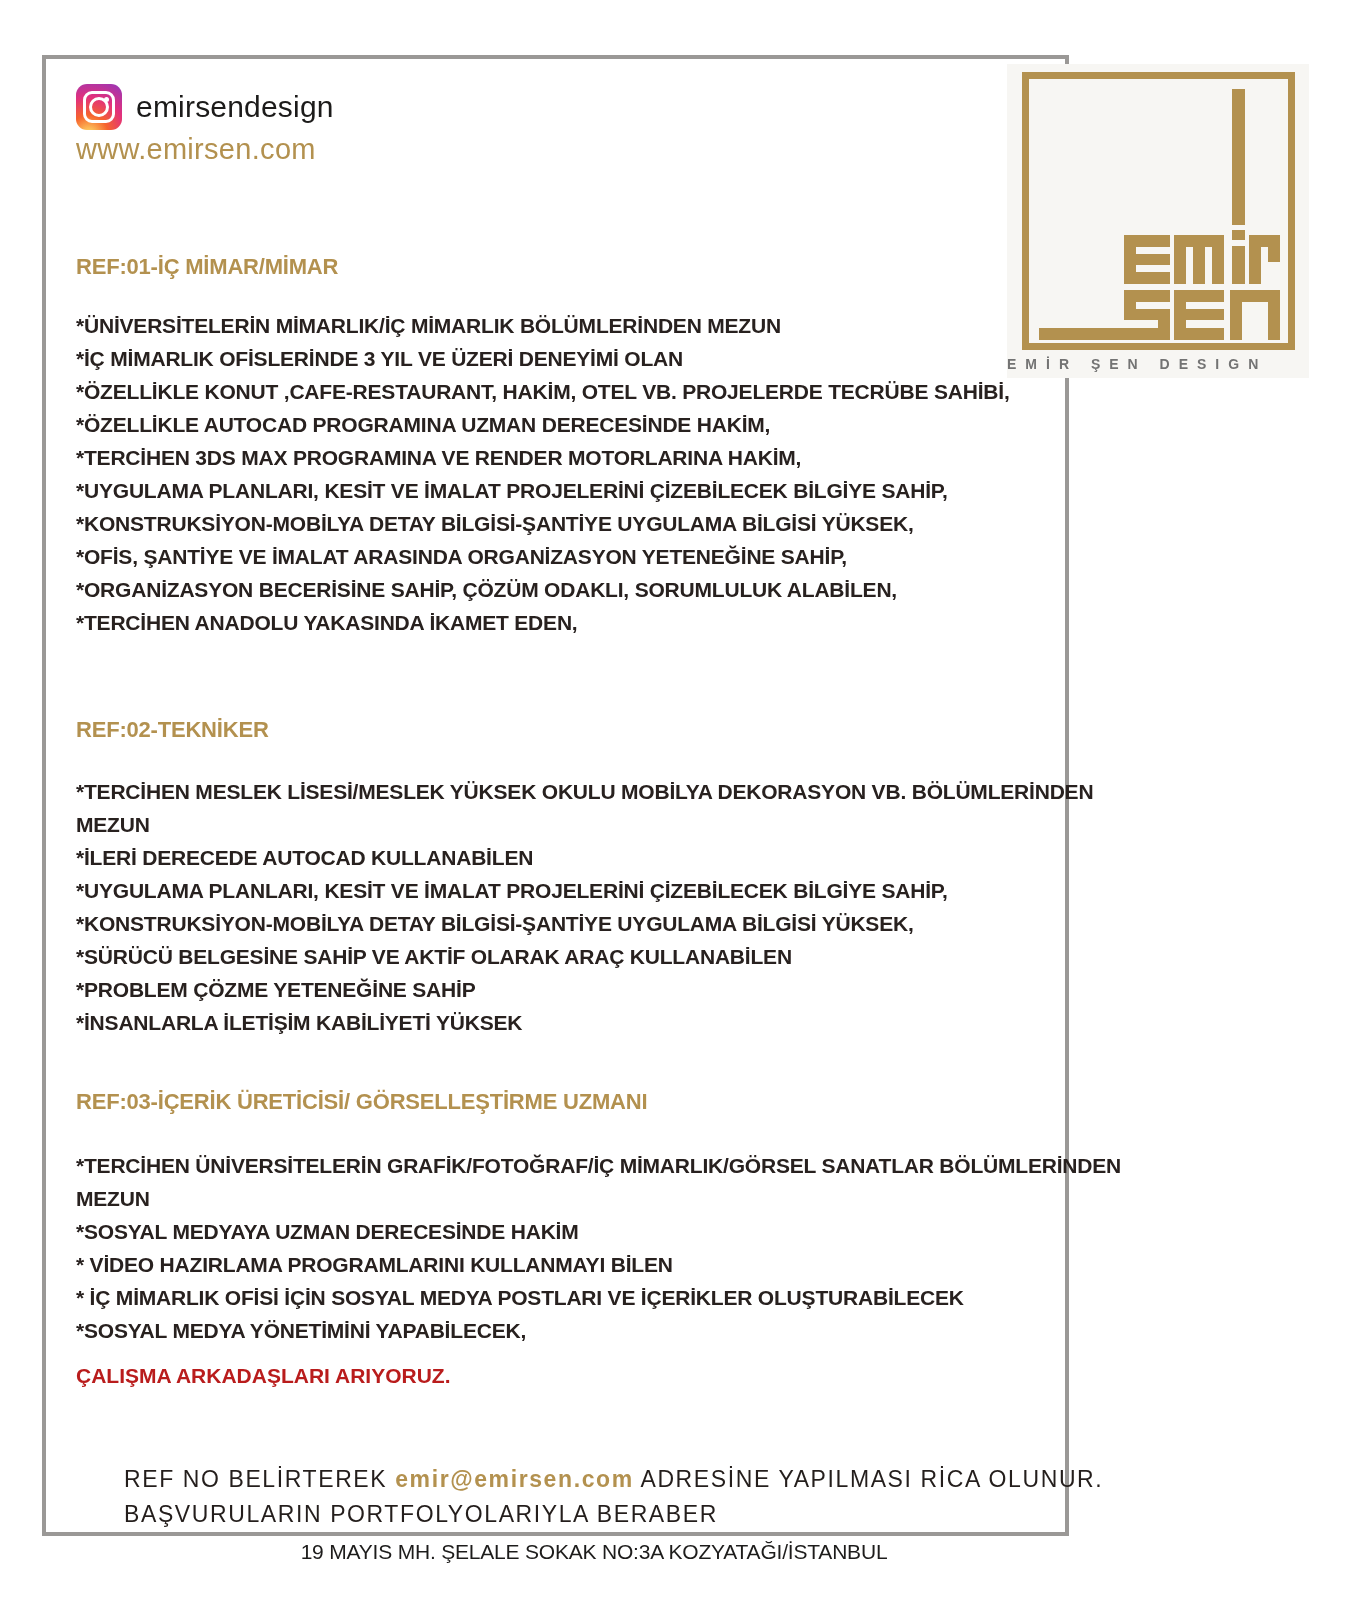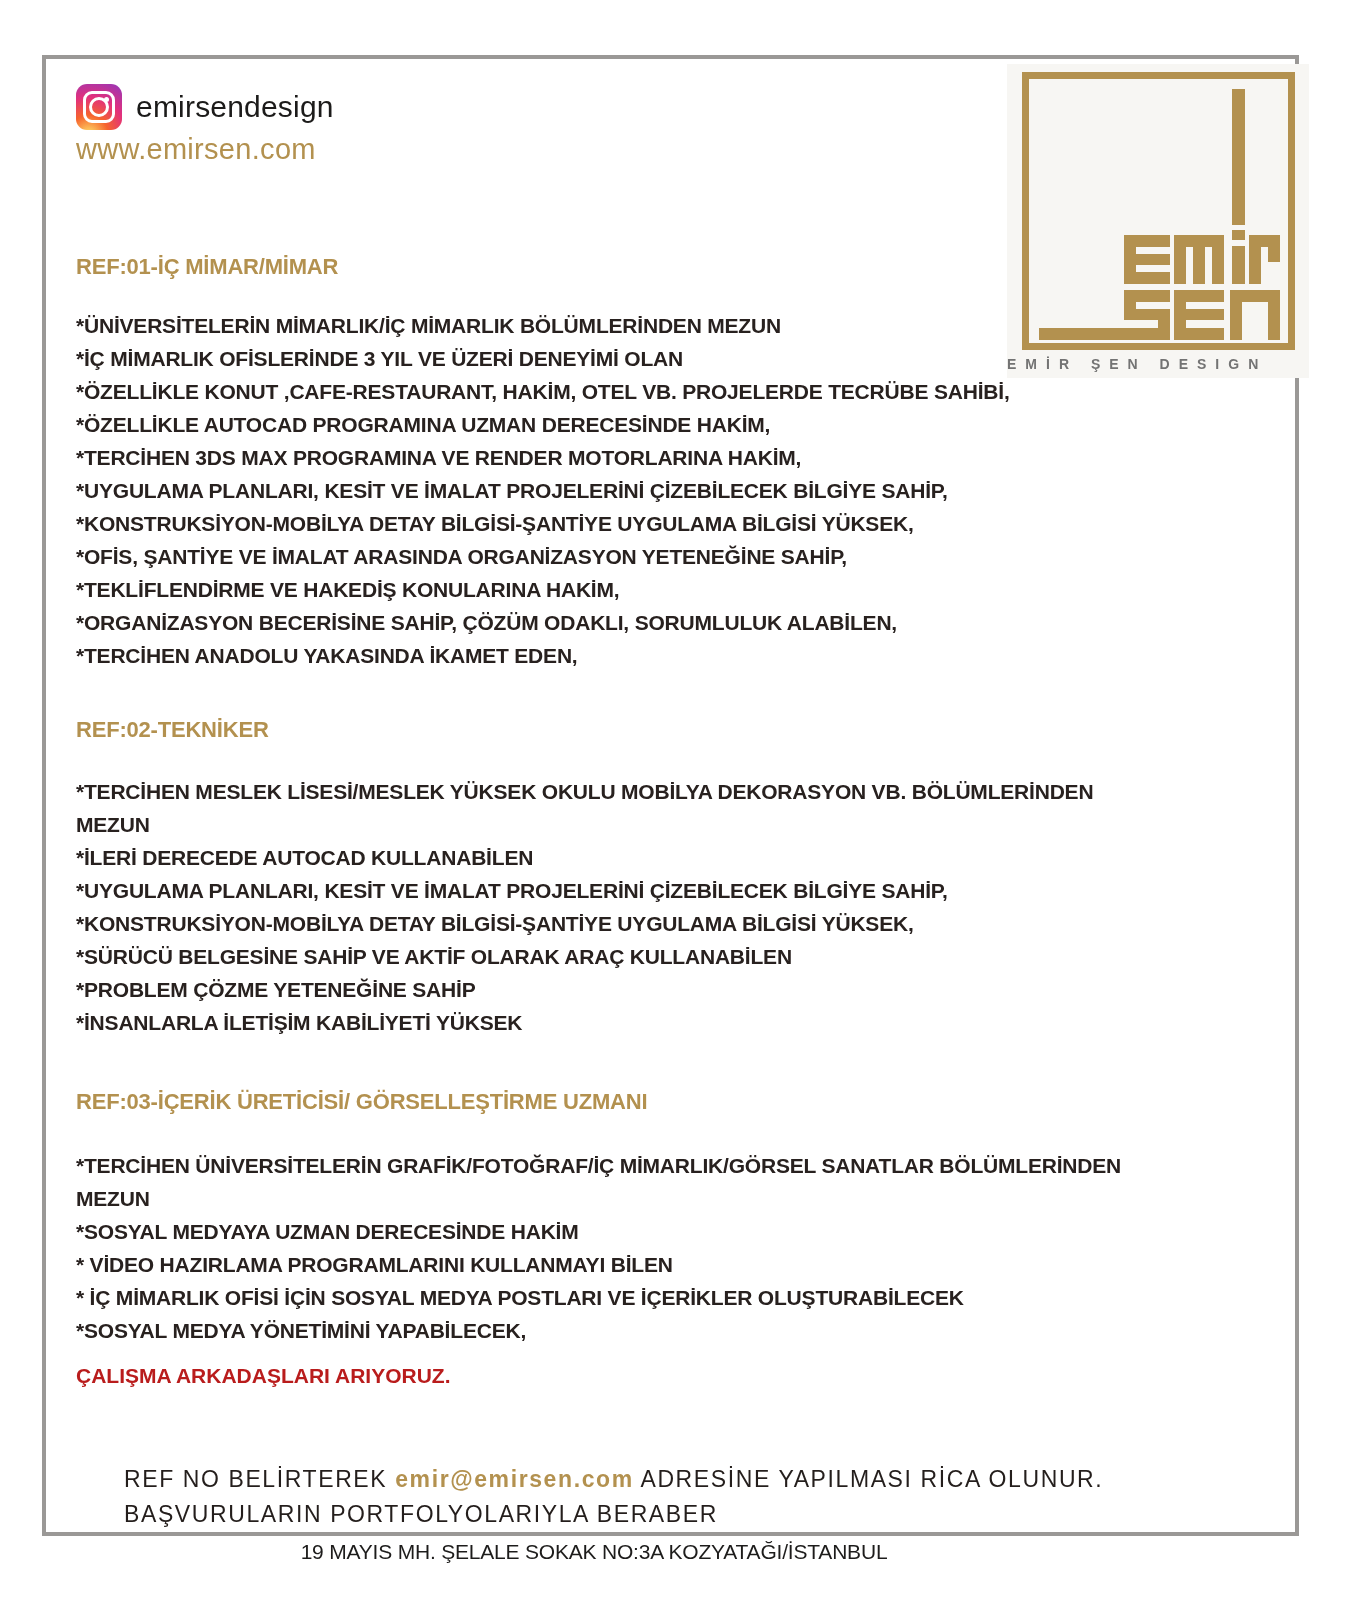--- a/index.html
+++ b/index.html
@@ -1,21 +1,21 @@
 <!DOCTYPE html>
 <html lang="tr"><head>
 <meta charset="utf-8">
 <style>
   html,body{margin:0;padding:0;background:#ffffff;}
   .page{
     position:relative;width:1371px;height:1600px;background:#ffffff;
     font-family:"Liberation Sans", sans-serif;overflow:hidden;
   }
   .content-box{
-    position:absolute;left:42px;top:55px;width:1257px;height:1481px;
+    position:absolute;left:42px;top:55px;width:1027px;height:1481px;
     border:4px solid #9a9896;box-sizing:border-box;background:#ffffff;
   }
   
   .insta-row{position:absolute;left:30px;top:25px;display:flex;align-items:center;gap:14px;}
   .ig-icon{width:46px;height:46px;border-radius:11px;position:relative;flex:0 0 auto;
     background:radial-gradient(circle at 28% 110%, #fdd464 4%, #f6642d 32%, #e2307c 62%, #9a36b5 96%);}
   .ig-cam{position:absolute;inset:7px;border:3px solid #fff;border-radius:9px;}
   .ig-lens{position:absolute;left:50%;top:50%;width:14px;height:14px;margin:-10px 0 0 -10px;border:3px solid #fff;border-radius:50%;}
   .ig-dot{position:absolute;right:3px;top:3px;width:5px;height:5px;background:#fff;border-radius:50%;}
   .ig-handle{font-size:30px;color:#1c1b1a;letter-spacing:0.2px;}
@@ -102,21 +102,20 @@
     <div class="sec-heading" style="top:195px">REF:01-İÇ MİMAR/MİMAR</div>
     <div class="req-list" style="top:250px">
         <div class="req-line">*ÜNİVERSİTELERİN MİMARLIK/İÇ MİMARLIK BÖLÜMLERİNDEN MEZUN</div>
         <div class="req-line">*İÇ MİMARLIK OFİSLERİNDE 3 YIL VE ÜZERİ DENEYİMİ OLAN</div>
         <div class="req-line">*ÖZELLİKLE KONUT ,CAFE-RESTAURANT, HAKİM, OTEL VB. PROJELERDE TECRÜBE SAHİBİ,</div>
         <div class="req-line">*ÖZELLİKLE AUTOCAD PROGRAMINA UZMAN DERECESİNDE HAKİM,</div>
         <div class="req-line">*TERCİHEN 3DS MAX PROGRAMINA VE RENDER MOTORLARINA HAKİM,</div>
         <div class="req-line">*UYGULAMA PLANLARI, KESİT VE İMALAT PROJELERİNİ ÇİZEBİLECEK BİLGİYE SAHİP,</div>
         <div class="req-line">*KONSTRUKSİYON-MOBİLYA DETAY BİLGİSİ-ŞANTİYE UYGULAMA BİLGİSİ YÜKSEK,</div>
         <div class="req-line">*OFİS, ŞANTİYE VE İMALAT ARASINDA ORGANİZASYON YETENEĞİNE SAHİP,</div>
-        <div class="req-line">*TEKLİFLENDİRME VE HAKEDİŞ KONULARINA HAKİM,</div>
         <div class="req-line">*ORGANİZASYON BECERİSİNE SAHİP, ÇÖZÜM ODAKLI, SORUMLULUK ALABİLEN,</div>
         <div class="req-line">*TERCİHEN ANADOLU YAKASINDA İKAMET EDEN,</div>
       </div>
 
     <div class="sec-heading" style="top:658px">REF:02-TEKNİKER</div>
     <div class="req-list" style="top:716px">
         <div class="req-line">*TERCİHEN MESLEK LİSESİ/MESLEK YÜKSEK OKULU MOBİLYA DEKORASYON VB. BÖLÜMLERİNDEN</div>
         <div class="req-line">MEZUN</div>
         <div class="req-line">*İLERİ DERECEDE AUTOCAD KULLANABİLEN</div>
         <div class="req-line">*UYGULAMA PLANLARI, KESİT VE İMALAT PROJELERİNİ ÇİZEBİLECEK BİLGİYE SAHİP,</div>

